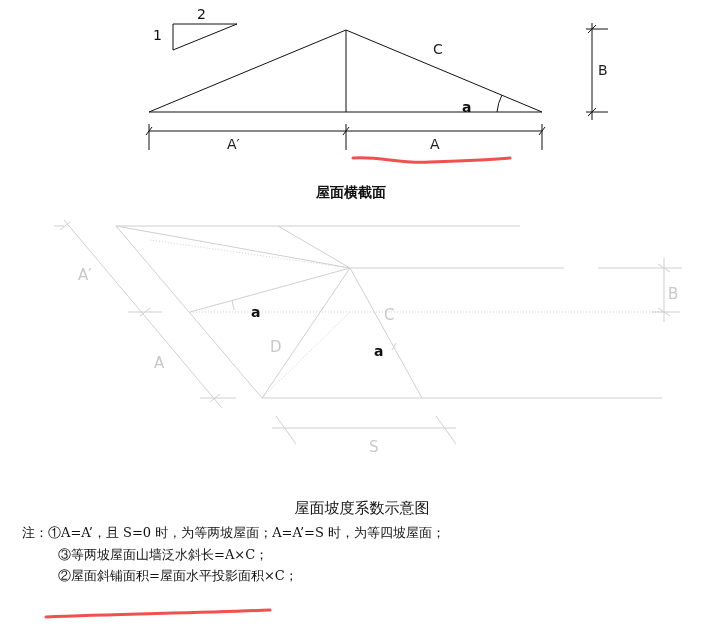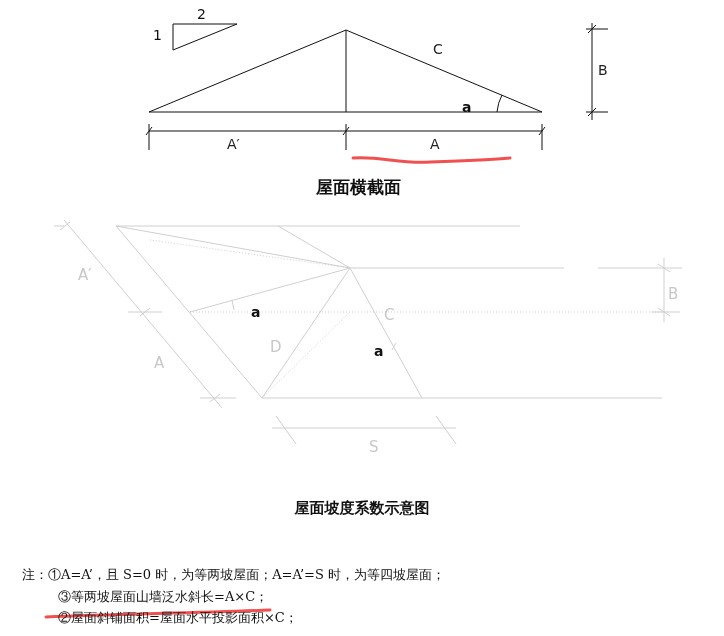--- a/index.html
+++ b/index.html
@@ -1,25 +1,25 @@
 <!DOCTYPE html>
 <html><head>
   <meta charset="utf-8">
   <style>
     html, body { margin: 0; padding: 0; background: #ffffff; }
     body { width: 724px; height: 636px; position: relative; overflow: hidden;
            font-family: "DejaVu Serif", "Liberation Serif", serif; }
     svg { position: absolute; left: 0; top: 0; }
-    .caption-top { position: absolute; left: 316px; top: 176px; font-size: 17px; color: #111;
+    .caption-top { position: absolute; left: 316px; top: 184px; font-size: 14px; color: #111;
                    font-family: "DejaVu Sans", sans-serif; font-weight: bold; letter-spacing: 0px; }
     .title { position: absolute; left: 0; width: 724px; top: 499px; text-align: center;
-             font-size: 15px; font-weight: bold; color: #111;
+             font-size: 15px; font-weight: normal; color: #111;
              font-family: "DejaVu Sans", sans-serif; }
     .notes { position: absolute; left: 22px; top: 522px; font-size: 13px; color: #111;
-             font-family: "DejaVu Serif", "Liberation Serif", serif; line-height: 21.5px; margin-top: 42px; }
+             font-family: "DejaVu Serif", "Liberation Serif", serif; line-height: 21.5px; }
     .notes .row { white-space: nowrap; }
     .notes .indent { padding-left: 36px; }
     .lbl { font-family: "DejaVu Sans", sans-serif; }
   </style>
 </head>
 <body>
 
 <svg width="724" height="636" viewBox="0 0 724 636" xmlns="http://www.w3.org/2000/svg">
 
   <g stroke="#111" stroke-width="1" fill="none">

